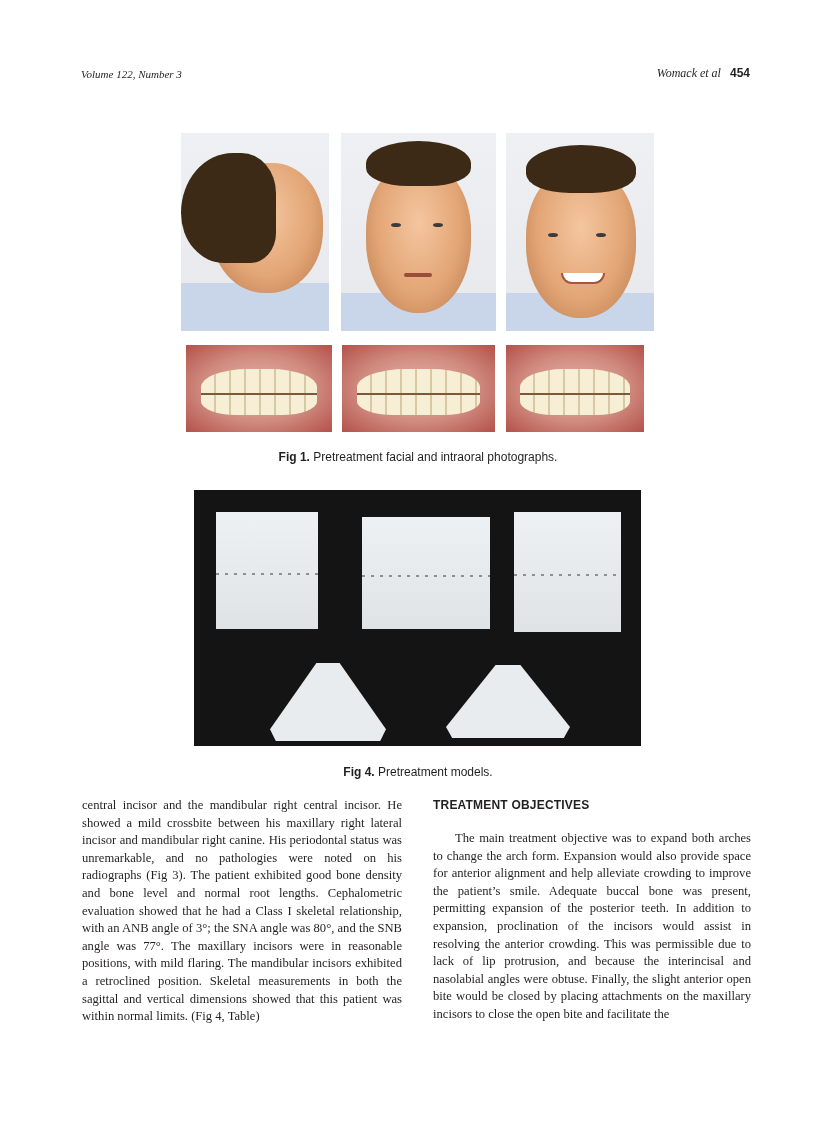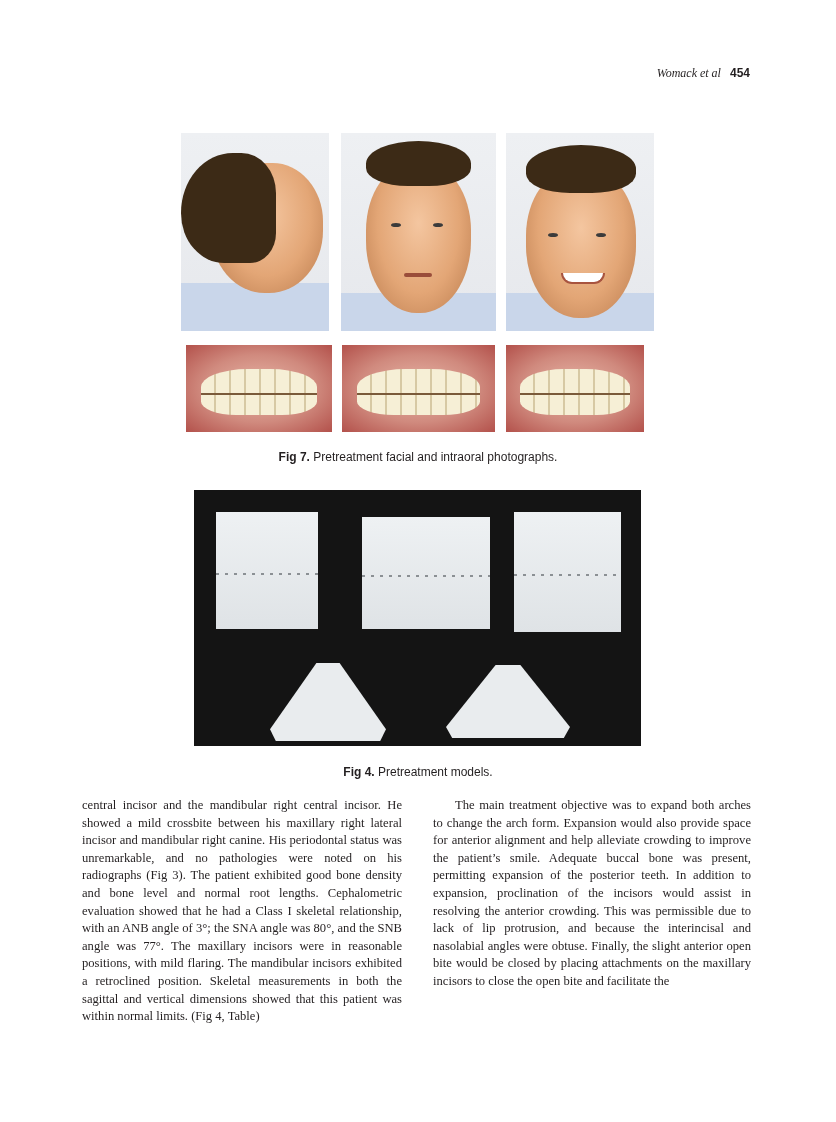--- a/index.html
+++ b/index.html
@@ -35,20 +35,21 @@
   .col p { margin:0; }
   .col-left { left:82px; }
   .col-right { left:433px; width:318px; }
   .section-head { font-family:"Liberation Sans", sans-serif; font-weight:bold; font-size:12px; letter-spacing:0.2px; margin:0 0 17px 0; line-height:16px; }
   .indent { text-indent:22px; }
 </style>
 </head>
 <body>
 
 <div class="running-head">
+  <div class="vol">Volume 122, Number 3</div>
 </div>
 <div class="running-right">
   <span class="author">Womack et al</span>
   <span class="pageno">454</span>
 </div>
 
 <div class="photo face" style="left:181px; top:133px; width:148px; height:198px;">
   <div class="shirt" style="left:0; top:150px; width:148px; height:48px;"></div>
   <div class="skin" style="left:30px; top:30px; width:112px; height:130px;"></div>
   <div class="hair" style="left:0; top:20px; width:95px; height:110px; border-radius:60% 40% 30% 50%;"></div>
@@ -77,21 +78,21 @@
 <div class="photo intraoral" style="left:342px; top:345px; width:153px; height:87px;">
   <div class="teeth"></div>
   <div class="bite"></div>
 </div>
 <div class="photo intraoral" style="left:506px; top:345px; width:138px; height:87px;">
   <div class="teeth"></div>
   <div class="bite"></div>
 </div>
 
 <div class="fig-caption" style="left:160px; top:450px; width:516px;">
-  <span class="label">Fig 7.</span>
+  <span class="label">Fig 1.</span>
   <span>Pretreatment facial and intraoral photographs.</span>
 </div>
 
 <div class="models">
   <div class="cast" style="left:22px; top:22px; width:102px; height:117px;">
       <div class="line"></div>
     </div>
   <div class="cast" style="left:168px; top:27px; width:128px; height:112px;">
       <div class="line"></div>
     </div>
@@ -105,14 +106,15 @@
 <div class="fig-caption" style="left:160px; top:765px; width:516px;">
   <span class="label">Fig 4.</span>
   <span>Pretreatment models.</span>
 </div>
 
 <div class="col col-left">
   <p>central incisor and the mandibular right central incisor. He showed a mild crossbite between his maxillary right lateral incisor and mandibular right canine. His periodontal status was unremarkable, and no pathologies were noted on his radiographs (Fig 3). The patient exhibited good bone density and bone level and normal root lengths. Cephalometric evaluation showed that he had a Class I skeletal relationship, with an ANB angle of 3°; the SNA angle was 80°, and the SNB angle was 77°. The maxillary incisors were in reasonable positions, with mild flaring. The mandibular incisors exhibited a retroclined position. Skeletal measurements in both the sagittal and vertical dimensions showed that this patient was within normal limits. (Fig 4, Table)</p>
 </div>
 
 <div class="col col-right">
+  <div class="section-head">TREATMENT OBJECTIVES</div>
   <p class="indent">The main treatment objective was to expand both arches to change the arch form. Expansion would also provide space for anterior alignment and help alleviate crowding to improve the patient’s smile. Adequate buccal bone was present, permitting expansion of the posterior teeth. In addition to expansion, proclination of the incisors would assist in resolving the anterior crowding. This was permissible due to lack of lip protrusion, and because the interincisal and nasolabial angles were obtuse. Finally, the slight anterior open bite would be closed by placing attachments on the maxillary incisors to close the open bite and facilitate the</p>
 </div>
 
 </body></html>

